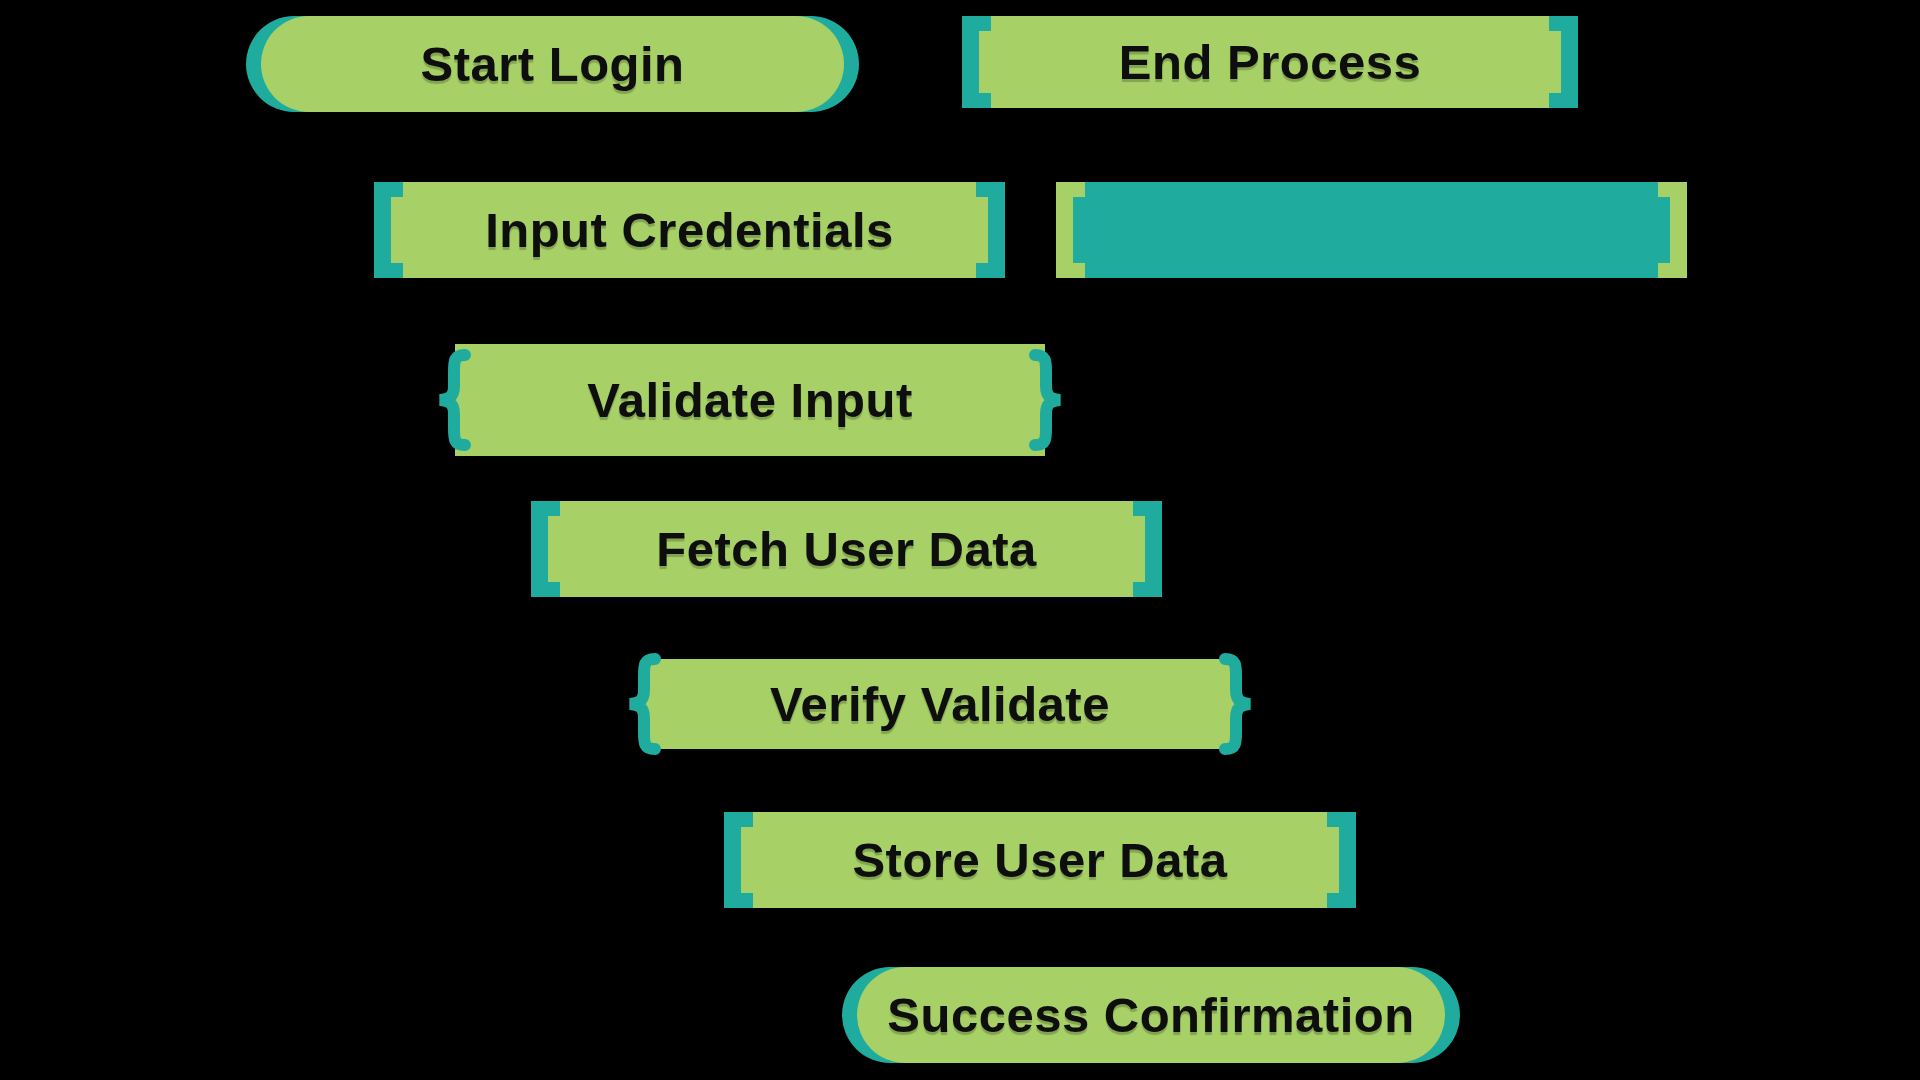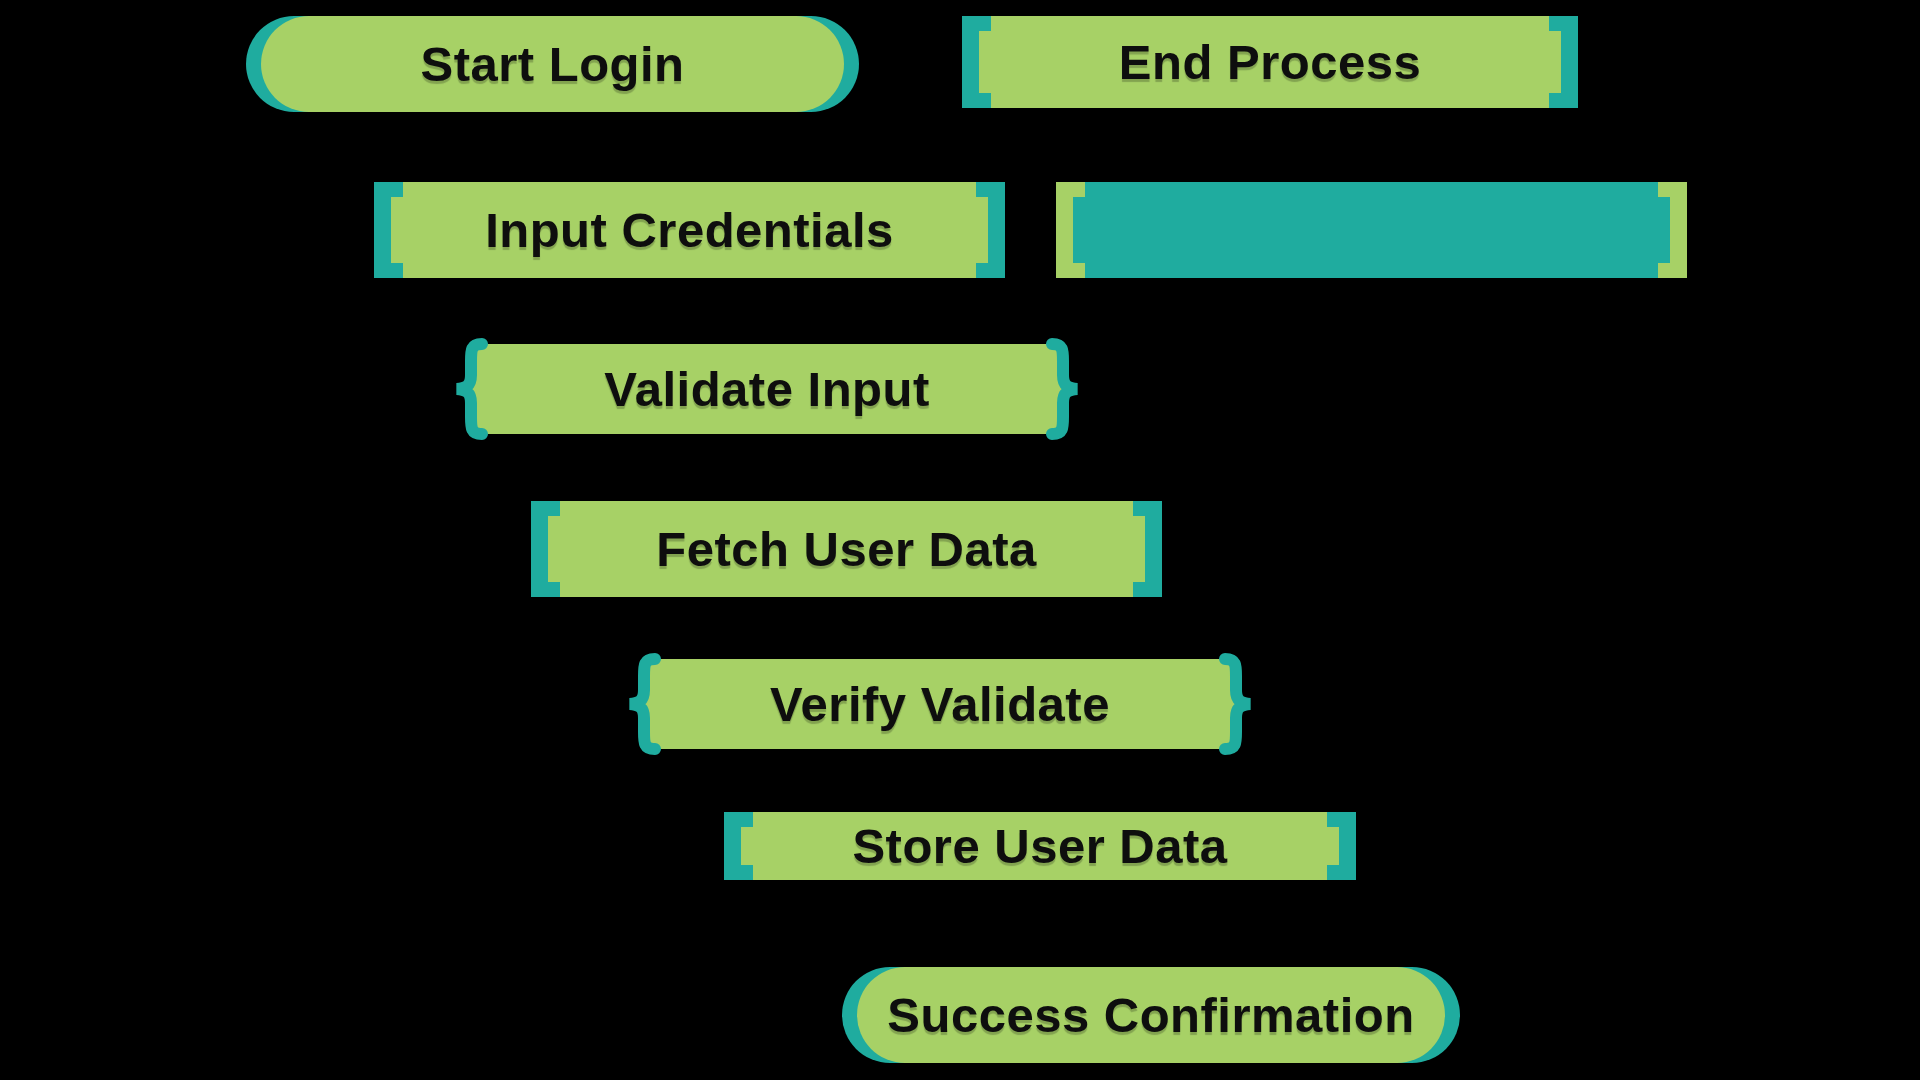--- a/index.html
+++ b/index.html
@@ -81,24 +81,24 @@
     stroke:var(--teal,#1fac9f);
     stroke-width:12;
     stroke-linecap:round;
   }
 
   
   .n-start    { left:246px;  top:16px;  width:613px; height:96px; }
   .n-end      { left:962px;  top:16px;  width:616px; height:92px; }
   .n-input    { left:336px;  top:182px; width:631px; height:96px;margin-left:38px; }
   .n-error    { left:1056px; top:182px; width:631px; height:96px; }
-  .n-validate { left:472px;  top:344px; width:590px; height:90px; }
+  .n-validate { left:455px;  top:344px; width:590px; height:112px; }
   .n-fetch    { left:531px;  top:501px; width:631px; height:96px; }
   .n-verify   { left:645px;  top:659px; width:590px; height:90px; }
-  .n-store    { left:724px;  top:812px; width:632px; height:68px; }
+  .n-store    { left:724px;  top:812px; width:632px; height:96px; }
   .n-success  { left:842px;  top:967px; width:618px; height:96px; }
 </style>
 </head>
 <body>
 
 <div class="canvas" style="--bg: #000000; --green: #a7d166; --teal: #1fac9f; --ink: #0e0e0e;">
 
   <div class="node pill n-start">
     <span class="pill-fill"></span>
     <span class="label">Start Login</span>

